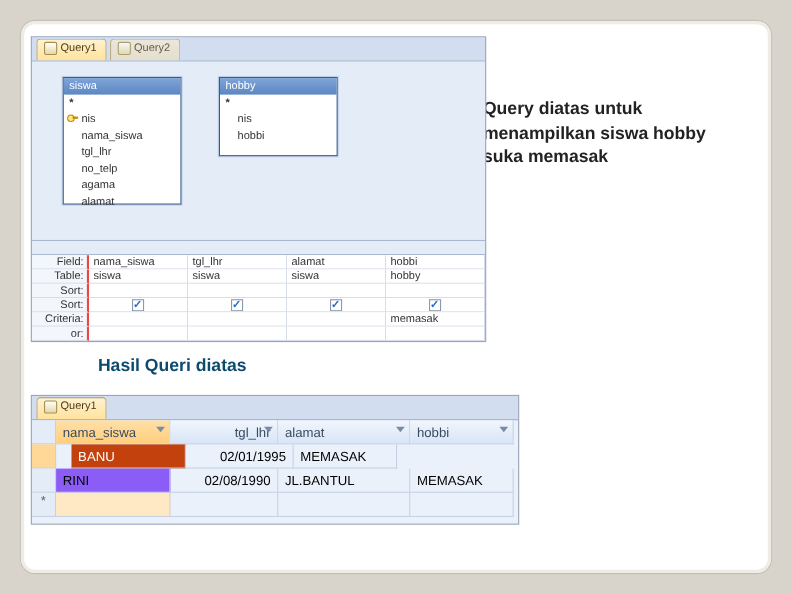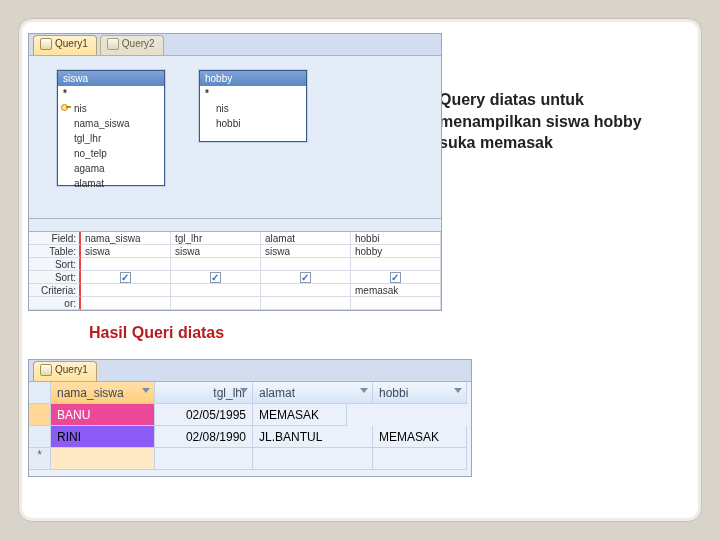--- a/index.html
+++ b/index.html
@@ -32,21 +32,21 @@
     color: #222;
     line-height: 1.35;
   }
   .caption-left {
     position: absolute;
     top: 305px;
     left: 70px;
     font-family: Verdana, sans-serif;
     font-size: 16px;
     font-weight: 700;
-    color: #b91c1c;
+    color: #0c4a6e;
   }
   
   .qd {
     position: absolute;
     left: 9px;
     top: 14px;
     width: 414px;
     height: 278px;
     background: #e6eef7;
     border: 1px solid #9aa6b7;
@@ -230,21 +230,21 @@
     position: absolute; right: 4px; top: 6px;
     width: 0; height: 0;
     border-left: 4px solid transparent;
     border-right: 4px solid transparent;
     border-top: 5px solid #7a8ba6;
   }
   .col-nama { width: 104px; }
   .col-tgl { width: 98px; text-align: right; }
   .col-alamat { width: 120px; }
   .col-hobbi { width: 94px; }
-  .ds-row.sel .col-nama { background: #ec4899; }
+  .ds-row.sel .col-nama { background: #c2410c; margin-left: 14px; }
   .ds-hrow .col-nama { background: linear-gradient(#ffe0a8,#ffce7c); }
   .ds-row.sel .ds-selcol { background: #ffd797; }
   .ds-cell.name-sel {
     background: #000; color: #fff;
   }
 </style>
 </head>
 <body>
 
 <div class="slide-frame">
@@ -354,21 +354,21 @@
         <div class="ds-selcol"></div>
         <div class="ds-hcell col-nama"><span>nama_siswa</span><span class="dd"></span></div>
         <div class="ds-hcell col-tgl"><span>tgl_lhr</span><span class="dd"></span></div>
         <div class="ds-hcell col-alamat"><span>alamat</span><span class="dd"></span></div>
         <div class="ds-hcell col-hobbi"><span>hobbi</span><span class="dd"></span></div>
       </div>
 
       <div class="ds-row sel">
         <div class="ds-selcol"></div>
         <div class="ds-cell col-nama name-sel">BANU</div>
-        <div class="ds-cell col-tgl">02/05/1995</div>
+        <div class="ds-cell col-tgl">02/01/1995</div>
         <div class="ds-cell col-hobbi">MEMASAK</div>
       </div>
 
       <div class="ds-row">
         <div class="ds-selcol"></div>
         <div class="ds-cell col-nama" style="background:#8b5cf6">RINI</div>
         <div class="ds-cell col-tgl">02/08/1990</div>
         <div class="ds-cell col-alamat">JL.BANTUL</div>
         <div class="ds-cell col-hobbi">MEMASAK</div>
       </div>

